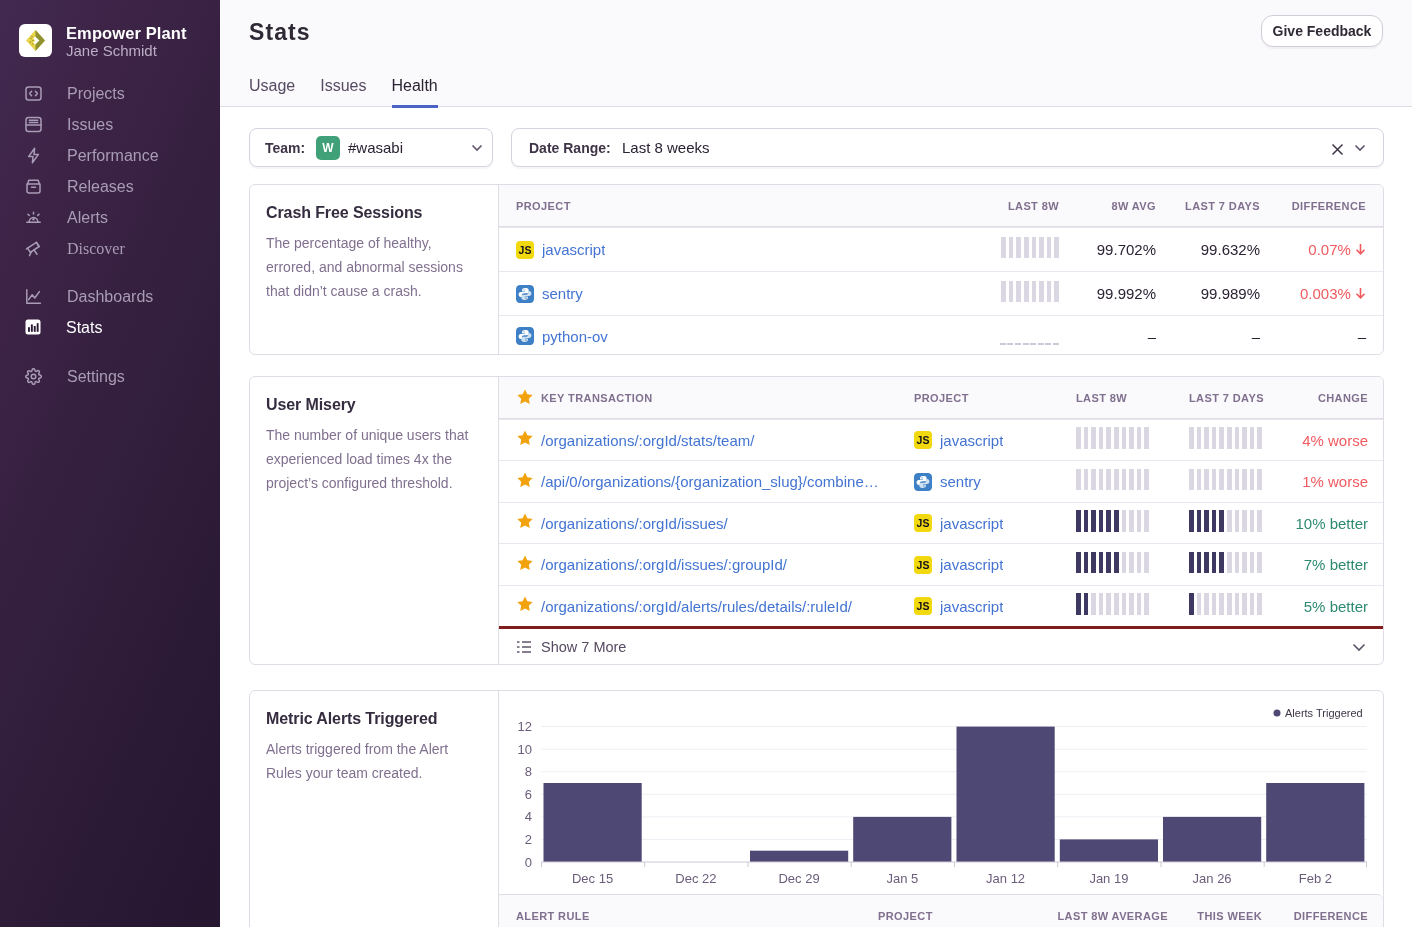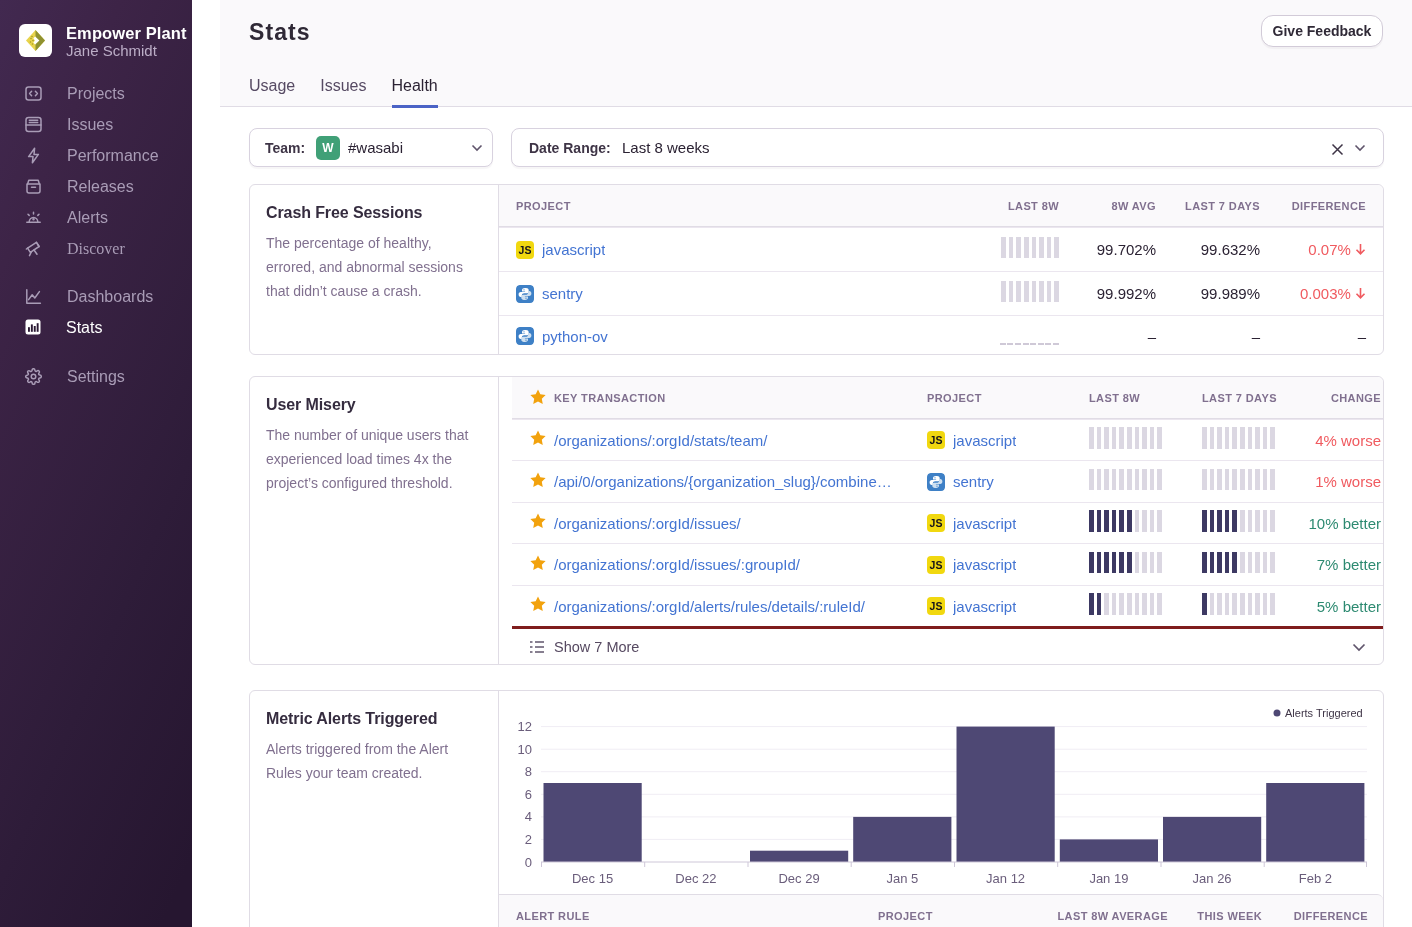--- a/index.html
+++ b/index.html
@@ -1,19 +1,19 @@
 <!DOCTYPE html>
 <html><head>
 <meta charset="utf-8">
 <style>
 * { margin:0; padding:0; box-sizing:border-box; }
 html,body { width:1412px; height:927px; overflow:hidden; font-family:"Liberation Sans", sans-serif; background:#fff; }
 .app { position:relative; width:1412px; height:927px; }
 
-.sidebar { position:absolute; left:0; top:0; width:192px; height:927px;
+.sidebar { position:absolute; left:0; top:0; width:220px; height:927px;
   background:linear-gradient(294deg,#261630 5%,#2e1c39 35%,#3d2447 80%,#422950 100%); }
 .logo-row { position:absolute; left:19px; top:24px; display:flex; align-items:center; }
 .logo-box { width:33px; height:33px; background:#fff; border-radius:6px; display:flex; align-items:center; justify-content:center; }
 .org { position:absolute; left:66px; top:24px; }
 .org .name { color:#fff; font-weight:bold; font-size:16.5px; line-height:18px; letter-spacing:0.1px; }
 .org .user { color:#bcaec7; font-size:15px; line-height:17px; }
 .nav { position:absolute; left:0; top:0; width:220px; }
 .nav-item { position:absolute; left:25px; height:20px; display:flex; color:#a99cb6; font-size:16px; }
 .nav-item svg { margin-right:25px; flex:none; }
 .nav-item.active { color:#fff; }
@@ -228,21 +228,21 @@
                 <i></i>
                 <i></i>
                 <i></i>
               </span></div>
         <div class="cell r num">–</div>
         <div class="cell r num">–</div>
         <div class="cell r num">–</div>
       </div>
     </div>
   </div>
-  <div class="panel" style="top:376px; height:289px;gap:13px;">
+  <div class="panel" style="top:376px; height:289px;">
     <div class="p-desc">
       <h2>User Misery</h2>
       <p>The number of unique users that experienced load times 4x the project’s configured threshold.</p>
     </div>
     <div class="p-table">
       <div class="row t-head g2" style="height:42px;">
         <div class="cell"><svg class="star" width="18" height="18" viewBox="0 0 20 20">
                 <path d="M10 1.6 12.6 7 18.5 7.8 14.2 11.9 15.3 17.7 10 14.9 4.7 17.7 5.8 11.9 1.5 7.8 7.4 7 Z" fill="#F2A20D"></path>
               </svg></div>
         <div class="cell">Key Transaction</div>

